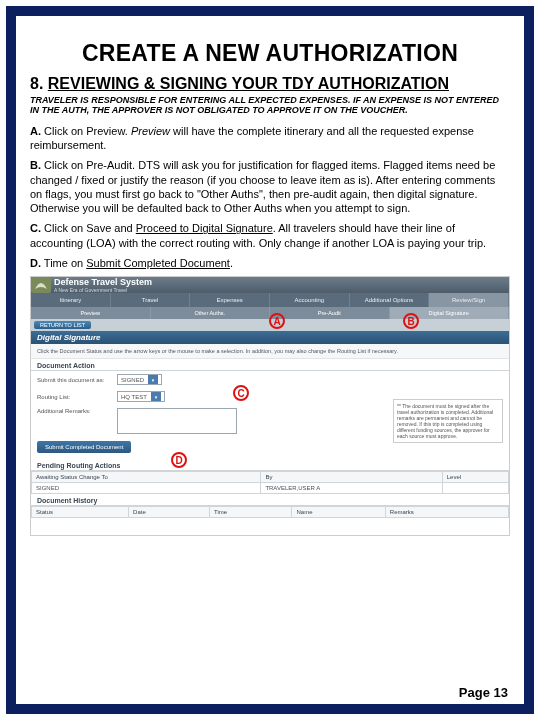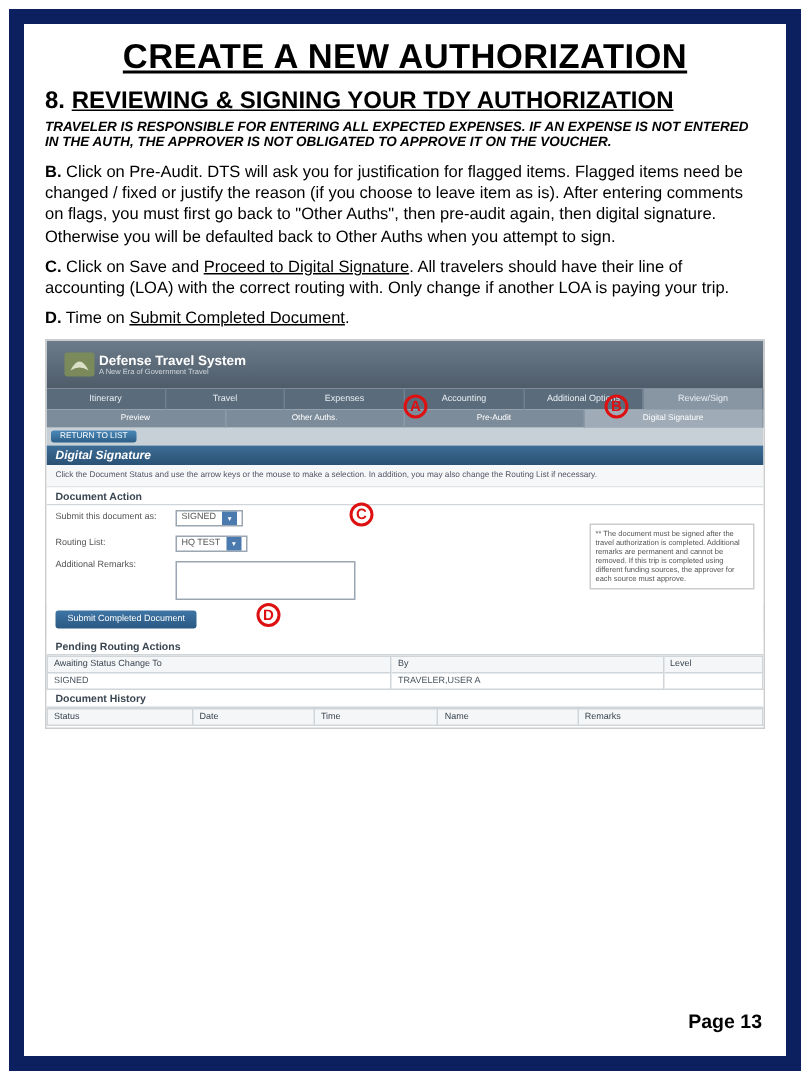--- a/index.html
+++ b/index.html
@@ -15,23 +15,23 @@
     top: 6px; left: 6px; right: 6px; bottom: 6px;
     border: 10px solid #0c1f5e;
     background: #fff;
     padding: 8px 14px 10px 14px;
     overflow: hidden;
   }
   .title {
     font-size: 23px;
     font-weight: bold;
     text-align: center;
-    text-decoration: underline;
     margin-bottom: 8px;
     letter-spacing: 0.3px;
+    margin-top: 16px;
   }
   .section-heading {
     font-size: 16px;
     font-weight: bold;
     margin-bottom: 2px;
   }
   .section-heading .underline { text-decoration: underline; }
   .note {
     font-size: 9px;
     font-style: italic;
@@ -55,22 +55,22 @@
     color: #333;
     position: relative;
     height: 260px;
     overflow: hidden;
   }
   .dts-header {
     display: flex;
     align-items: center;
     background: linear-gradient(#6d7c8a, #4e5c6a);
     color: #fff;
-    height: 32px;
-    padding: 0 12px;
+    height: 16px;
+    padding: 0 0;
   }
   .dts-logo {
     display: flex;
     align-items: center;
     gap: 3px;
   }
   .dts-logo-icon {
     width: 20px; height: 16px;
     background: #7a8a5a;
     border-radius: 2px;
@@ -222,38 +222,42 @@
     border-radius: 50%;
     color: #d11;
     font-weight: bold;
     font-size: 10px;
     text-align: center;
     line-height: 13px;
     background: rgba(255,255,255,0);
   }
   .page-num {
     position: absolute;
-    bottom: 16px;
+    bottom: 4px;
     right: 16px;
     font-size: 13px;
     font-weight: bold;
   }
 </style>
 </head>
 <body>
 
 <div class="outer-border">
   <div class="title">CREATE A NEW AUTHORIZATION</div>
 
   <div class="section-heading">
     <span>8.</span>
     <span class="underline">REVIEWING &amp; SIGNING YOUR TDY AUTHORIZATION</span>
   </div>
   <div class="note">TRAVELER IS RESPONSIBLE FOR ENTERING ALL EXPECTED EXPENSES. IF AN EXPENSE IS NOT ENTERED IN THE AUTH, THE APPROVER IS NOT OBLIGATED TO APPROVE IT ON THE VOUCHER.</div>
 
+  <div class="body-text">
+    <span class="step-label">A.</span>
+    <span>Click on Preview.  </span><span class="italic">Preview</span><span> will have the complete itinerary and all the requested expense reimbursement.</span>
+  </div>
 
   <div class="body-text">
     <span class="step-label">B.</span>
     <span>Click on Pre-Audit. DTS will ask you for justification for flagged items. Flagged items need be changed / fixed or justify the reason (if you choose to leave item as is).  After entering comments on flags, you must first go back to "Other Auths", then pre-audit again, then digital signature.  Otherwise you will be defaulted back to Other Auths when you attempt to sign.</span>
   </div>
 
   <div class="body-text">
     <span class="step-label">C.</span>
     <span>Click on Save and </span><span class="underline">Proceed to Digital Signature</span><span>.  All travelers should have their line of accounting (LOA) with the correct  routing with.  Only change if another LOA is paying your trip.</span>
   </div>

